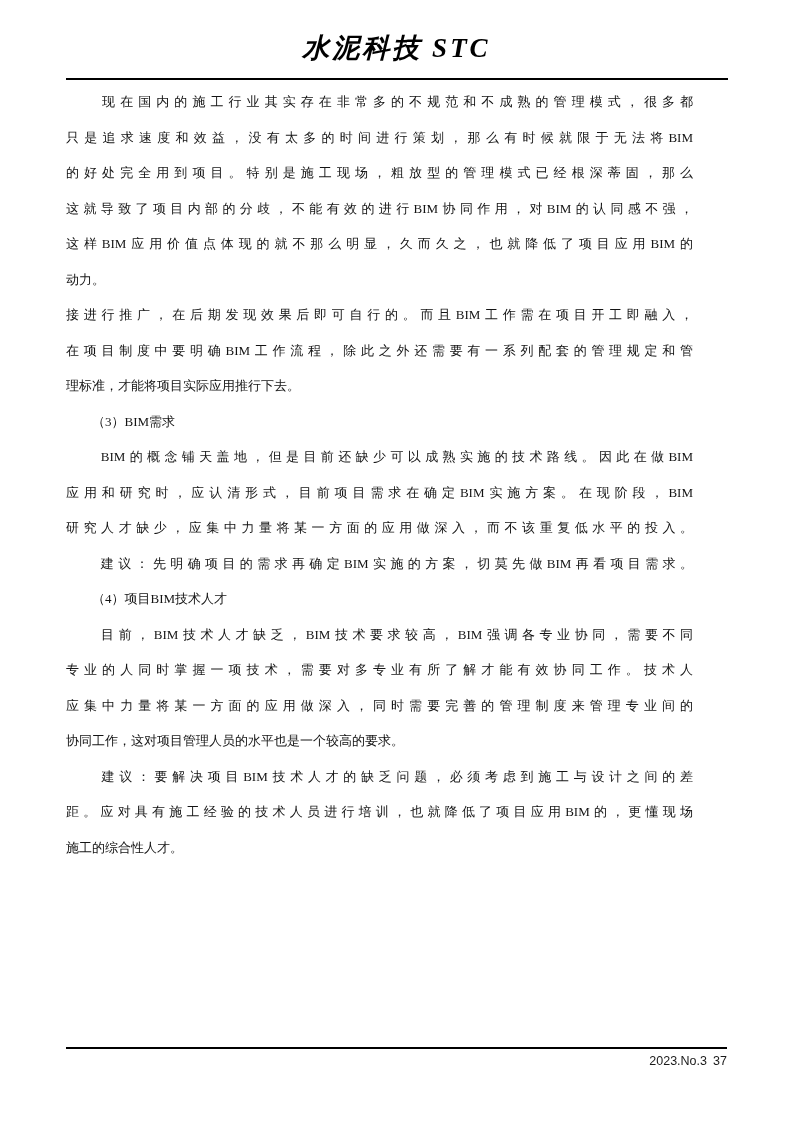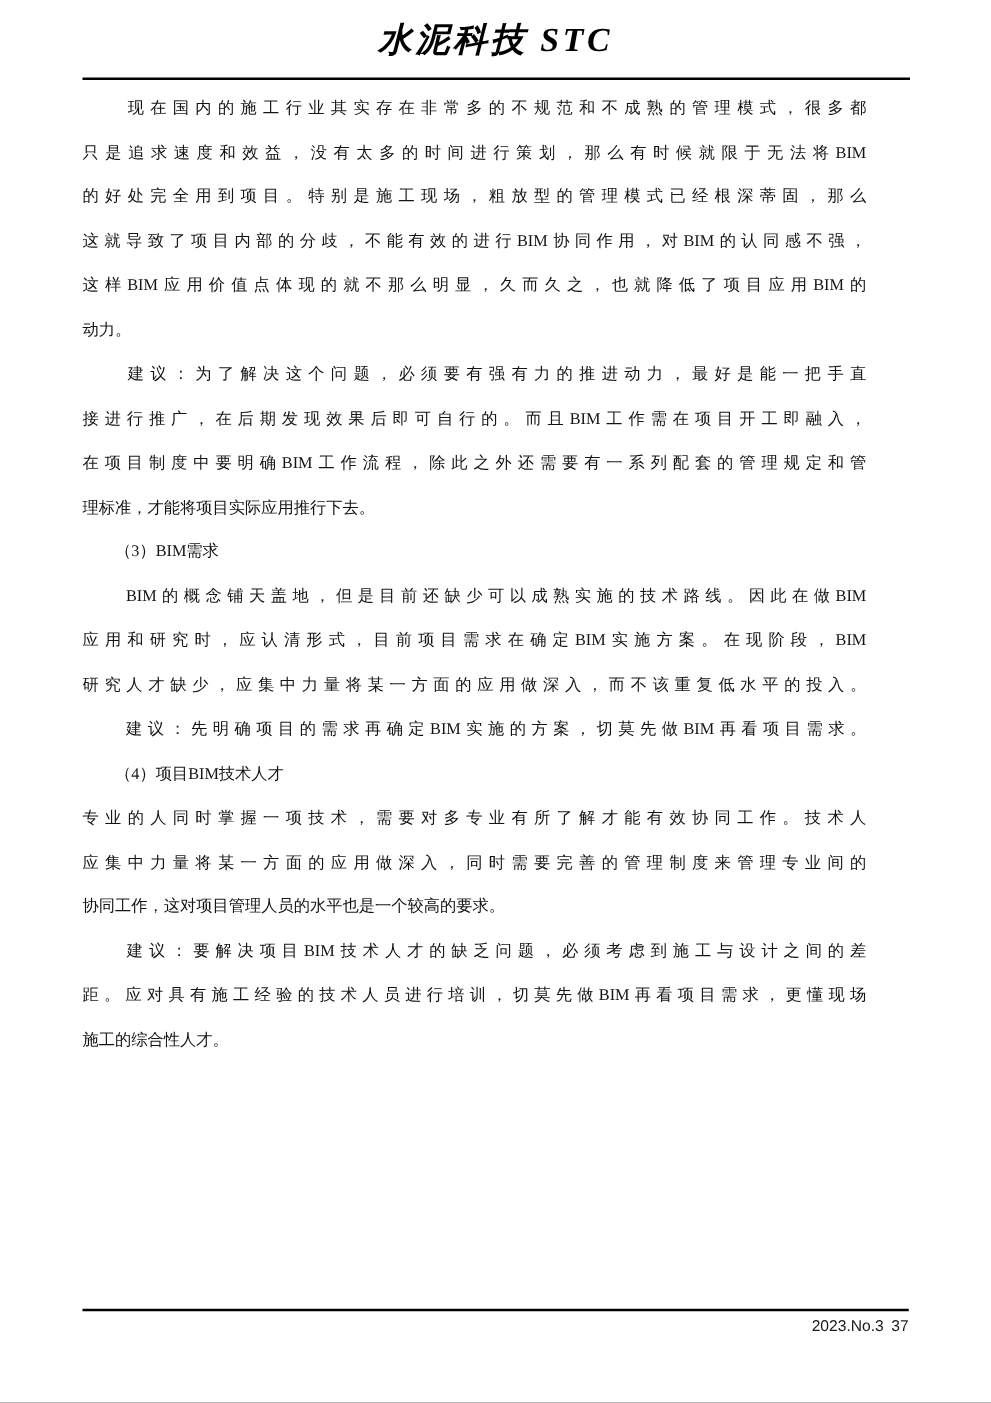--- a/index.html
+++ b/index.html
@@ -11,21 +11,21 @@
     position: relative;
     width: 793px;
     height: 1122px;
     margin: 0 auto;
     background: #ffffff;
     color: #111111;
     overflow: hidden;
     font-family: "Liberation Serif", "DejaVu Serif", serif;
   }
   .header {
-    padding-top: 14px;
+    padding-top: 30px;
     text-align: center;
   }
   .journal-title {
     font-size: 27px;
     font-weight: bold;
     font-style: italic;
     letter-spacing: 3px;
     color: #000000;
   }
   .header-rule {
@@ -94,35 +94,35 @@
     <div class="header-rule"></div>
   </div>
 
   <div class="body-text">
     <div class="line j">　　现在国内的施工行业其实存在非常多的不规范和不成熟的管理模式，很多都</div>
     <div class="line j">只是追求速度和效益，没有太多的时间进行策划，那么有时候就限于无法将BIM</div>
     <div class="line j">的好处完全用到项目。特别是施工现场，粗放型的管理模式已经根深蒂固，那么</div>
     <div class="line j">这就导致了项目内部的分歧，不能有效的进行BIM协同作用，对BIM的认同感不强，</div>
     <div class="line j">这样BIM应用价值点体现的就不那么明显，久而久之，也就降低了项目应用BIM的</div>
     <div class="line e">动力。</div>
-    <div class="line j">　　建议：为了解决这个问题，必须要有强有力的推进动力，最好是能一把手直</div>
     <div class="line j">接进行推广，在后期发现效果后即可自行的。而且BIM工作需在项目开工即融入，</div>
     <div class="line j">在项目制度中要明确BIM工作流程，除此之外还需要有一系列配套的管理规定和管</div>
     <div class="line e">理标准，才能将项目实际应用推行下去。</div>
     <div class="line e">　　（3）BIM需求</div>
     <div class="line j">　　BIM的概念铺天盖地，但是目前还缺少可以成熟实施的技术路线。因此在做BIM</div>
     <div class="line j">应用和研究时，应认清形式，目前项目需求在确定BIM实施方案。在现阶段，BIM</div>
     <div class="line j">研究人才缺少，应集中力量将某一方面的应用做深入，而不该重复低水平的投入。</div>
     <div class="line j">　　建议：先明确项目的需求再确定BIM实施的方案，切莫先做BIM再看项目需求。</div>
     <div class="line e">　　（4）项目BIM技术人才</div>
+    <div class="line j">　　目前，BIM技术人才缺乏，BIM技术要求较高，BIM强调各专业协同，需要不同</div>
     <div class="line j">专业的人同时掌握一项技术，需要对多专业有所了解才能有效协同工作。技术人</div>
     <div class="line j">应集中力量将某一方面的应用做深入，同时需要完善的管理制度来管理专业间的</div>
     <div class="line e">协同工作，这对项目管理人员的水平也是一个较高的要求。</div>
     <div class="line j">　　建议：要解决项目BIM技术人才的缺乏问题，必须考虑到施工与设计之间的差</div>
-    <div class="line j">距。应对具有施工经验的技术人员进行培训，切莫先做BIM再看项目需求，更懂现场</div>
+    <div class="line j">距。应对具有施工经验的技术人员进行培训，也就降低了项目应用BIM的，更懂现场</div>
     <div class="line e">施工的综合性人才。</div>
   </div>
 
   <div class="footer">
     <div class="footer-rule"></div>
     <div class="footer-row">
       <span class="page-number">37</span>
       <span class="issue-number">2023.No.3</span>
     </div>
   </div>

